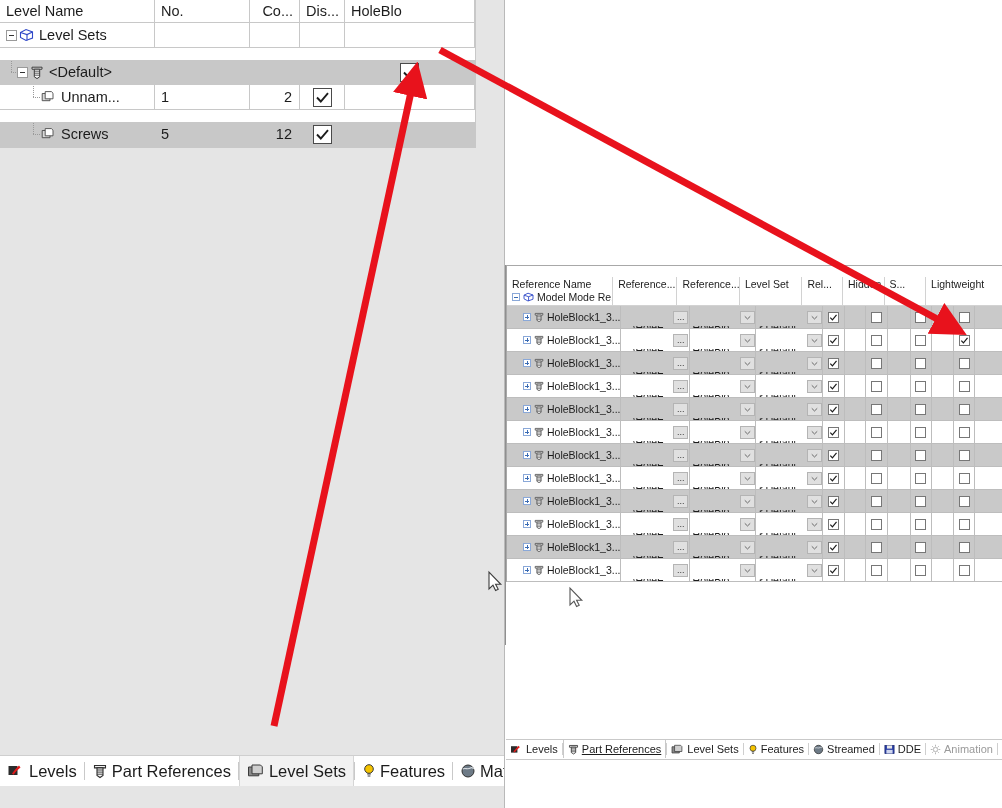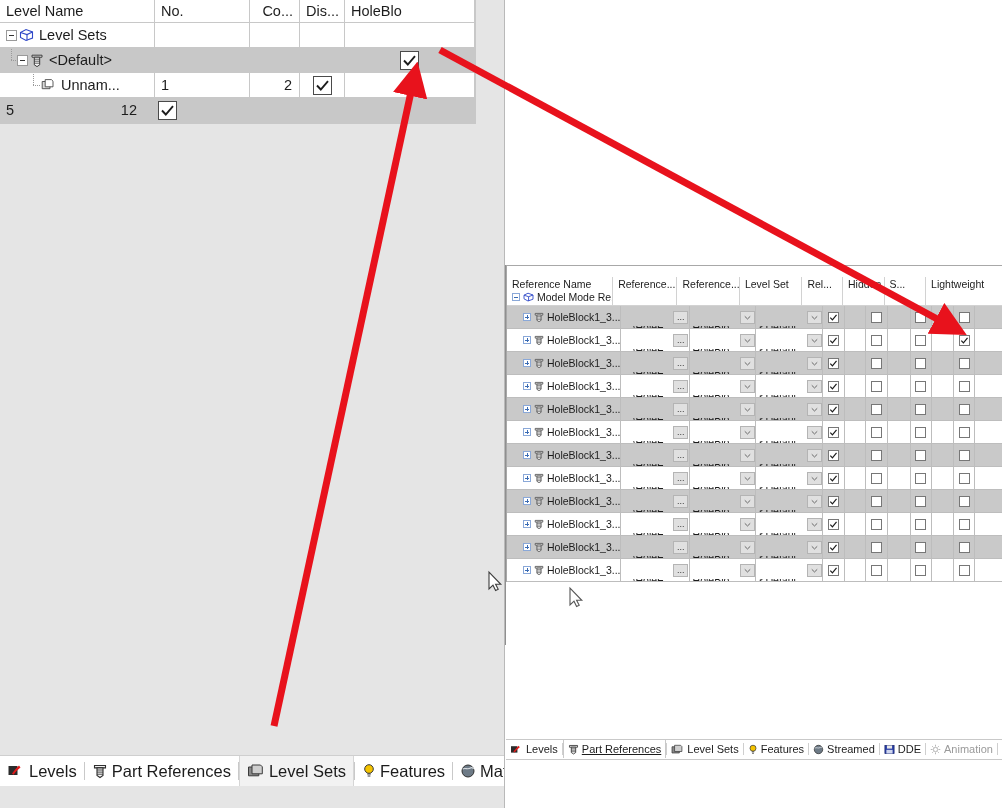--- a/index.html
+++ b/index.html
@@ -27,21 +27,21 @@
     border-bottom:1px solid #c8c8c8;
   }
   .lsg-header .hc{
     border-right:1px solid #c8c8c8;
     padding:1px 0 0 6px;box-sizing:border-box;
     font-size:14.5px;color:#1c1c1c;white-space:nowrap;overflow:hidden;
     line-height:20px;
   }
   .lsg-header .hc.num{ text-align:right;padding-right:6px;padding-left:0; }
   .lsg-row{ display:flex;height:25px;box-sizing:border-box; }
-  .lsg-row.gray{ background:#c8c8c8; }
+  .lsg-row.gray{ background:#c8c8c8;margin-top:12px; }
   .lsg-row.white{ background:#ffffff; }
   .lsg-row .c{
     border-right:1px solid #c8c8c8;
     border-bottom:1px solid #c8c8c8;
     box-sizing:border-box;
     display:flex;align-items:center;
     font-size:14.5px;color:#1c1c1c;
     padding-left:6px;white-space:nowrap;overflow:hidden;
   }
   .lsg-row .c.num{ justify-content:flex-end;padding-right:7px;padding-left:0; }
@@ -279,20 +279,31 @@
         <span class="cbx">
           <svg viewBox="0 0 17 17" width="17" height="17">
               <path d="M3 8.5 L6.8 12.5 L14 4.2" fill="none" stroke="#1c1c1c" stroke-width="1.9"></path>
             </svg>
         </span>
       </div>
       <div class="c w-str ck"></div>
     </div>
 
     <div class="lsg-row gray">
+      <div class="c w-name">
+        <span style="width:22px;flex:0 0 auto"></span>
+        <span class="tree-line"></span>
+        <span class="ic ic-sheets">
+          <svg viewBox="0 0 15 14" width="15" height="14">
+            <path d="M1.2 3.5 h6.2 l1.6 1.6 v5.6 h-7.8 z" fill="#d9d9d9" stroke="#4a4a4a" stroke-width="0.9"></path>
+            <path d="M4.2 1.6 h6.2 l1.6 1.6 v5.6 h-7.8 z" fill="#ffffff" stroke="#4a4a4a" stroke-width="0.9"></path>
+          </svg>
+        </span>
+        <span class="lbl">Screws</span>
+      </div>
       <div class="c w-no">5</div>
       <div class="c w-co num">12</div>
       <div class="c w-dis ck">
         <span class="cbx">
           <svg viewBox="0 0 17 17" width="17" height="17">
               <path d="M3 8.5 L6.8 12.5 L14 4.2" fill="none" stroke="#1c1c1c" stroke-width="1.9"></path>
             </svg>
         </span>
       </div>
       <div class="c w-str ck"></div>

